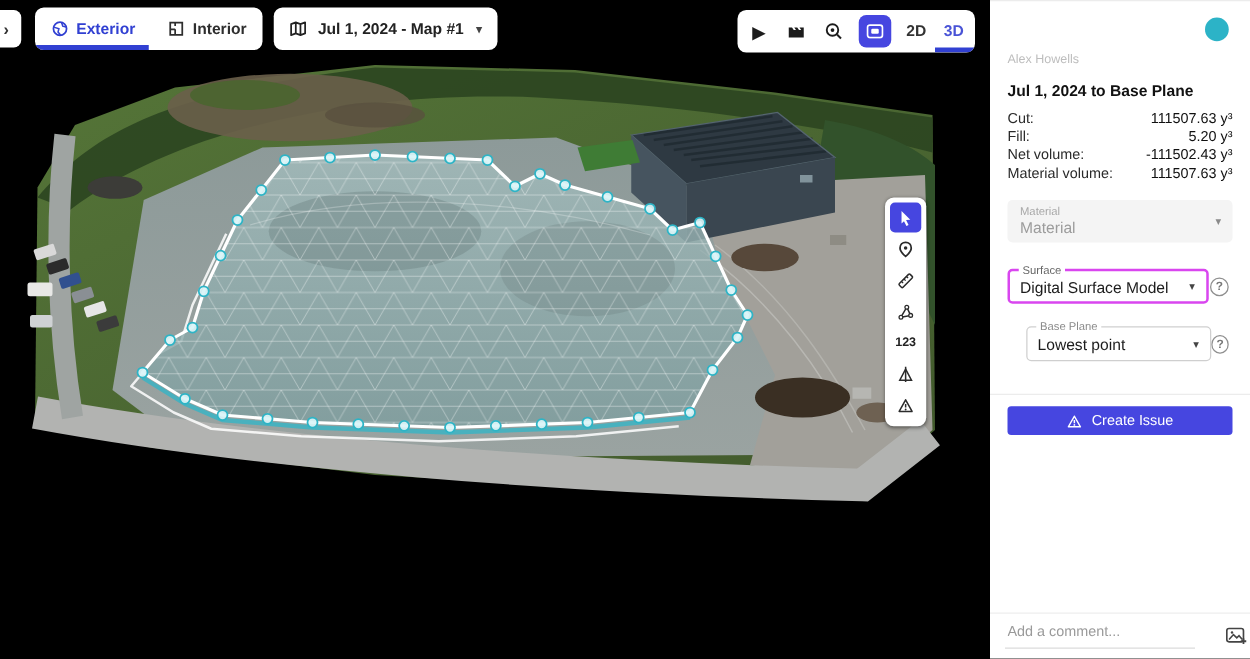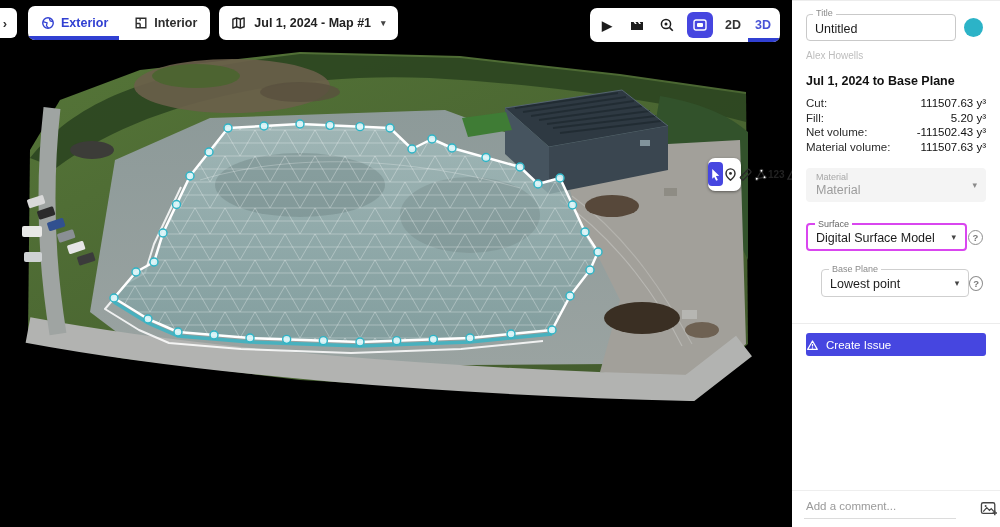--- a/index.html
+++ b/index.html
@@ -33,21 +33,21 @@
   .vp-toggle { width:26px; height:26px; background:#4646E0; border-radius:6px; margin:0 5px;
     display:flex; align-items:center; justify-content:center; cursor:pointer; }
   .vp-3d { color:#4953d6; }
   .vp-underline { position:absolute; bottom:0; right:0; width:32px; height:4px;
     background:#3140d2; border-bottom-right-radius:7px; }
   .play-glyph { font-size:13px; color:#1c1c1c; }
 
   
   .tool-rail { position:absolute; left:708px; top:158px; width:33px; background:#fff;
     border-radius:7px; box-shadow:0 1px 3px rgba(0,0,0,.45); padding:4px 0;
-    display:flex; flex-direction:row; align-items:center; z-index:5; }
+    display:flex; flex-direction:column; align-items:center; z-index:5; }
   .rail-btn { width:25px; height:24px; display:flex; align-items:center; justify-content:center;
     cursor:pointer; border-radius:4px; margin:0 0 1px; }
   .rail-btn.selected { background:#4646E0; }
   .rail-count { font-size:10px; font-weight:700; color:#222; }
 
   
   .panel { width:208px; height:527px; background:#fff; display:flex; flex-direction:column;
     position:relative; }
   .panel-header { height:33px; display:flex; align-items:center; padding:0 13px 0 16px;
     flex:0 0 auto; }
@@ -85,21 +85,21 @@
   .select-outlined.focused { border:2px solid #d946ef; }
   .select-outlined .sel-value { font-size:12.5px; color:#1c1c1c; }
   .row-surface { margin-top:21px; }
   .row-base { margin-top:18px;padding-left:15px; }
   .help-circle { width:15px; height:15px; border:1.3px solid #8f8f8f; border-radius:50%;
     display:flex; align-items:center; justify-content:center; font-size:9.5px; font-weight:700;
     color:#777; margin-left:auto; margin-right:3px; cursor:pointer; }
   .divider-full { height:1px; background:#ececec; margin:26px -14px 0; }
   .create-issue-btn { margin:9px 0 0; height:23px; background:#4646E0; border:none;
     border-radius:3px; color:#fff; font-size:11.5px; font-weight:500; display:flex;
-    align-items:center; gap:7px; cursor:pointer; width:100%;
+    align-items:center; justify-content:center; gap:7px; cursor:pointer; width:100%;
     font-family:"Liberation Sans", sans-serif; }
   .panel-footer { flex:0 0 auto; border-top:1px solid #eee; height:37px; display:flex;
     align-items:center; padding:0 12px;gap:24px; }
   .comment-input { border:none; border-bottom:1px solid #dcdcdc; width:152px; font-size:11.5px;
     color:#333; padding:0 0 6px 2px; outline:none; font-family:"Liberation Sans", sans-serif; }
   .comment-input::placeholder { color:#9a9a9a; }
   .img-add { margin-left:auto; cursor:pointer; width:20px; height:20px; display:flex;
     align-items:center; justify-content:center; }
 </style>
 </head>
@@ -335,24 +335,20 @@
         </svg>
       </div>
     </div>
   </div>
 
   <div class="panel">
     <div class="panel-divider"></div>
 
     <div class="panel-body">
       <div class="title-row">
-        <div class="field-wrap">
-          <span class="float-label">Title</span>
-          <input type="text" value="Untitled" style="">
-        </div>
         <div class="color-dot"></div>
       </div>
       <div class="author">Alex Howells</div>
 
       <div class="section-heading">Jul 1, 2024 to Base Plane</div>
       <div class="metrics">
         <div class="metric-row">
           <span>Cut:</span>
           <span class="mv">111507.63 y³</span>
         </div>

